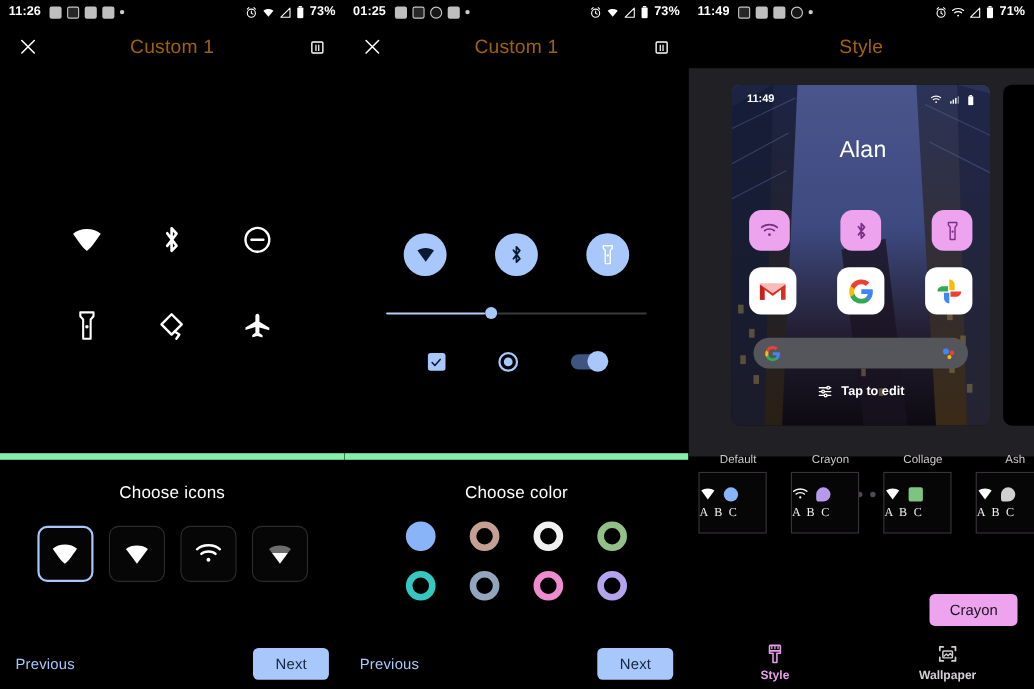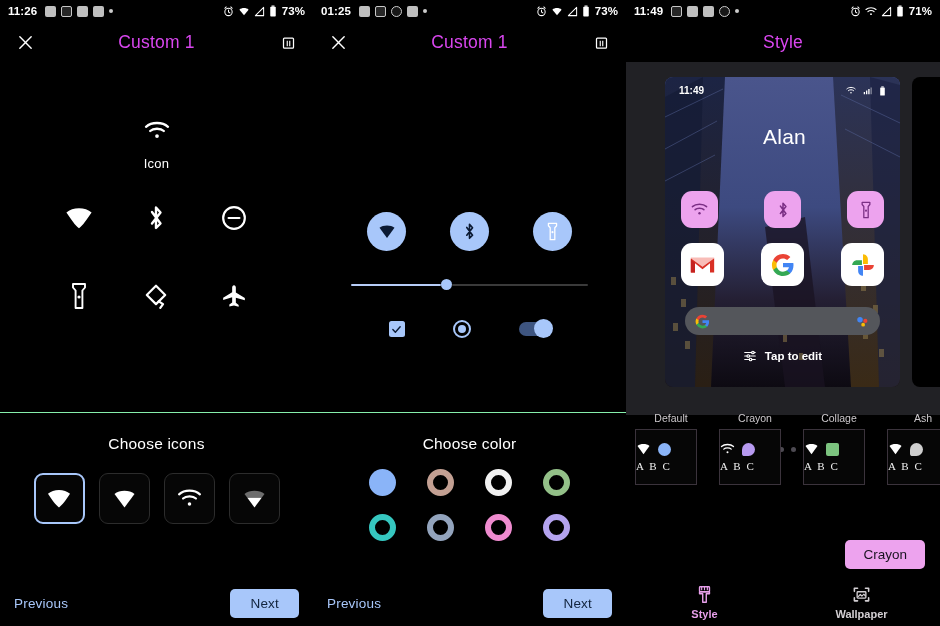--- a/index.html
+++ b/index.html
@@ -28,40 +28,40 @@
   }
   .mini-ic.dark { background: #2b2b2b; border: 1.2px solid #d8d8d8; border-radius: 2px; }
   .mini-ic.round { border-radius: 50%; background: #1a1a1a; border: 1.4px solid #ddd; }
   .mini-ic.dotdot { width: 4px; height: 4px; border-radius: 50%; background: #ddd; }
   .sb-pct { font-size: 11.5px; font-weight: 700; margin-left: 1px; }
   .svgw { display: block; }
 
   
   .appbar {
     height: 40px; display: flex; align-items: center; padding: 0 14px;
-    color: #d946ef;
+    color: #a16207;
   }
   .appbar .title {
     flex: 1; text-align: center; font-size: 17.5px; font-weight: 400; letter-spacing: .2px;
   }
   .appbar .title.center-only { text-align: center; }
   .ib { width: 22px; height: 22px; display: flex; align-items: center; justify-content: center; cursor: pointer; }
 
   
   .previewzone { height: 350px; position: relative; }
   .hdr-ic { position: absolute; left: 0; right: 0; top: 58px; text-align: center; }
   .hdr-label { margin-top: 10px; font-size: 13px; color: #fff; letter-spacing: .2px; }
   .grid3 {
     position: absolute; left: 40px; right: 40px; top: 142px;
     display: grid; grid-template-columns: repeat(3, 1fr); row-gap: 50px;
     justify-items: center; align-items: center;
   }
   .chooser {
     position: absolute; left: 0; right: 0; bottom: 0; top: 412px;
-    border-top: 1px solid #86efac;
+    border-top: 6px solid #86efac;
   }
   .chooser-title {
     text-align: center; color: #fff; font-size: 15.5px; margin-top: 22px; letter-spacing: .2px;
   }
 
   
   .icon-options {
     display: flex; justify-content: center; gap: 14px; margin-top: 20px;
   }
   .icon-tile {
@@ -232,28 +232,20 @@
       <span class="title">Custom 1</span>
       <span class="ib">
         <svg width="15" height="17" viewBox="0 0 24 24">
             <rect x="4" y="5" width="16" height="16" rx="1.5" fill="none" stroke="#fff" stroke-width="2"></rect>
             <path d="M10 9v9M14 9v9" stroke="#fff" stroke-width="1.8"></path>
           </svg>
       </span>
     </div>
 
     <div class="previewzone">
-      <div class="hdr-ic">
-        <svg width="28" height="22" viewBox="0 0 24 20">
-          <path d="M2 6.2 C7 1.6, 17 1.6, 22 6.2" fill="none" stroke="#fff" stroke-width="2.1" stroke-linecap="round"></path>
-          <path d="M5.8 10 C8.6 7.3, 15.4 7.3, 18.2 10" fill="none" stroke="#fff" stroke-width="2.1" stroke-linecap="round"></path>
-          <circle cx="12" cy="14.6" r="1.7" fill="#fff"></circle>
-        </svg>
-        <div class="hdr-label">Icon</div>
-      </div>
 
       <div class="grid3">
         <svg width="30" height="24" viewBox="0 0 24 20">
             <path d="M1.5 5.5 C6.5 0.6, 17.5 0.6, 22.5 5.5 C18 12, 15.5 16, 12 18.5 C8.5 16, 6 12, 1.5 5.5 Z" fill="#fff"></path>
           </svg>
         <svg width="22" height="28" viewBox="0 0 18 28">
             <path d="M5 8 L13.5 19.5 L9 24 L9 3.5 L13.5 8.5 L5 19.5" fill="none" stroke="#fff" stroke-width="2.4" stroke-linejoin="round" stroke-linecap="round"></path>
           </svg>
         <svg width="26" height="26" viewBox="0 0 24 24">
             <circle cx="12" cy="12" r="10" fill="none" stroke="#fff" stroke-width="2"></circle>

